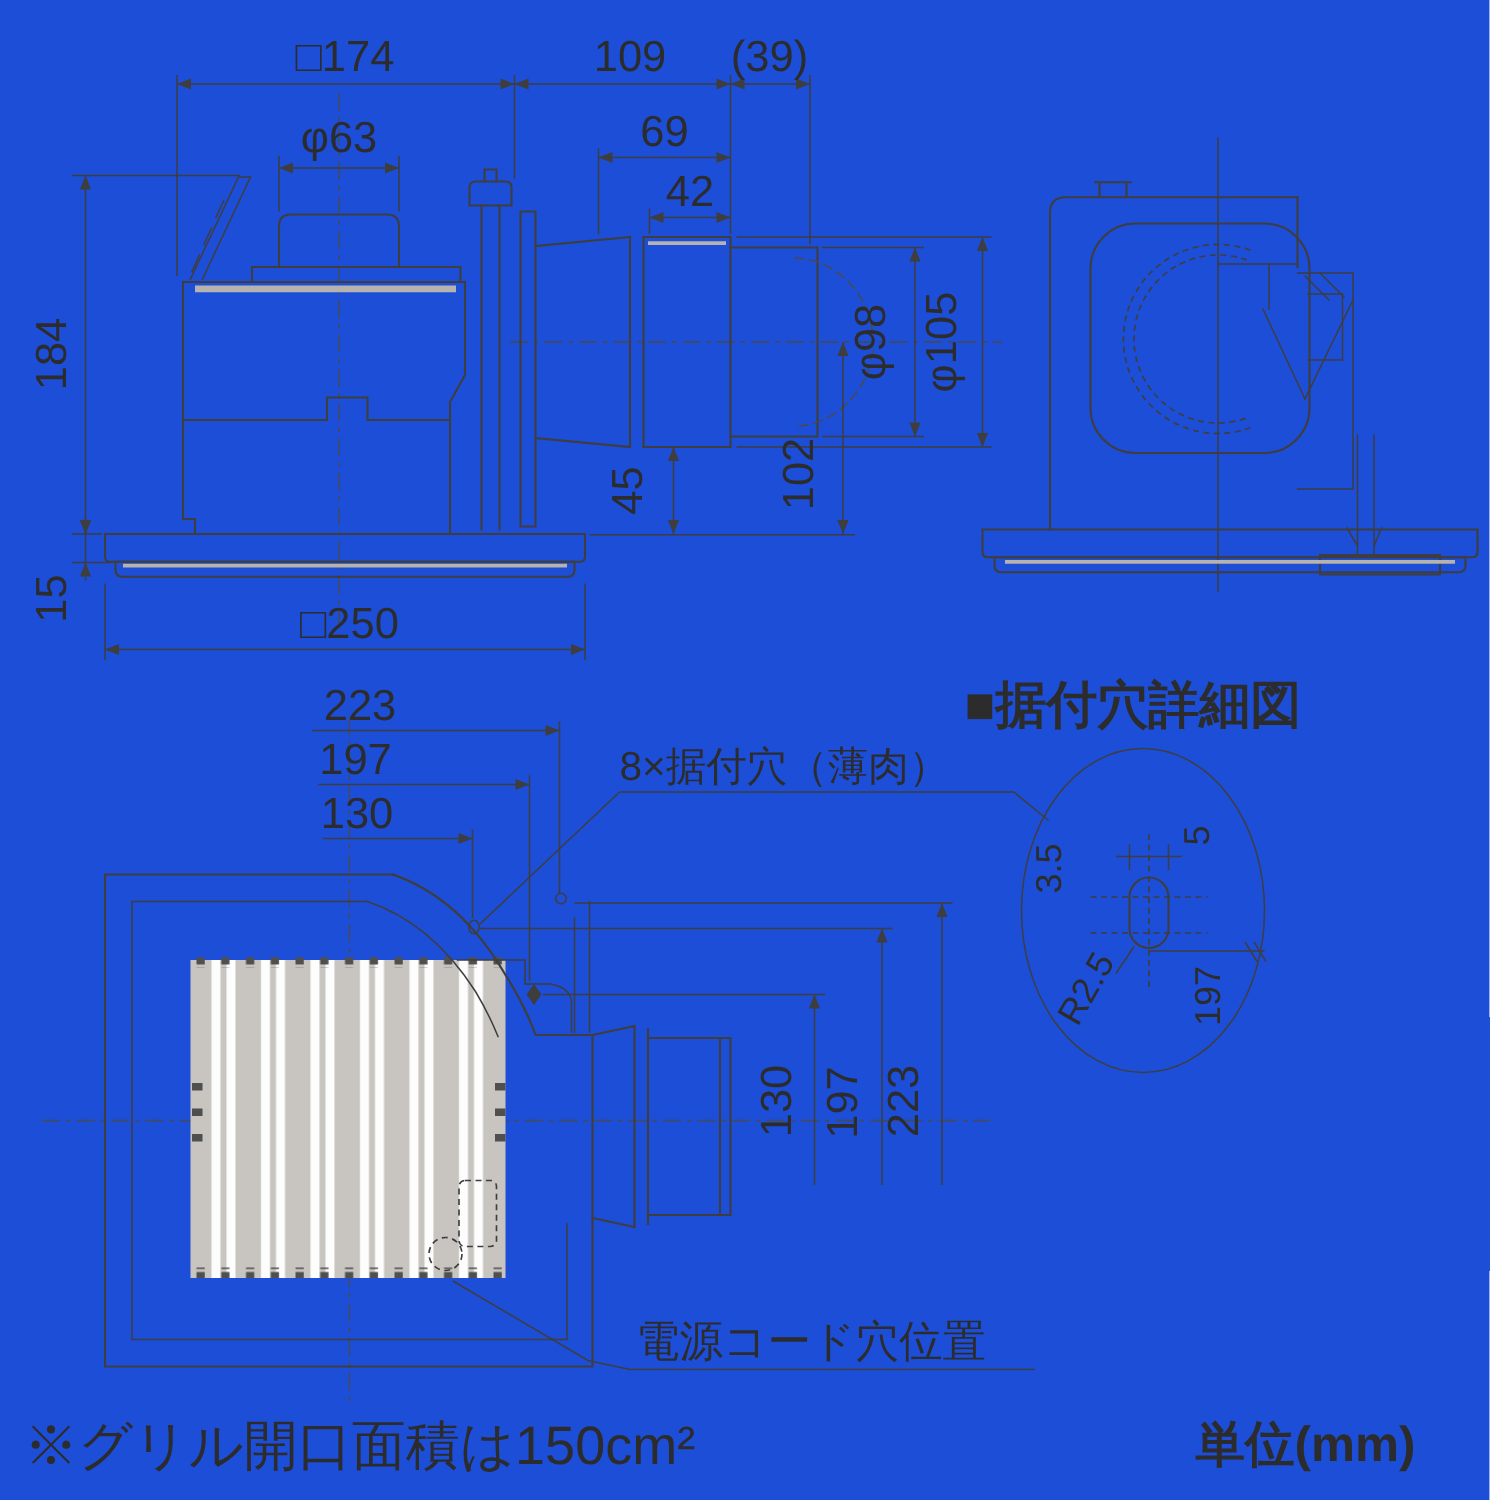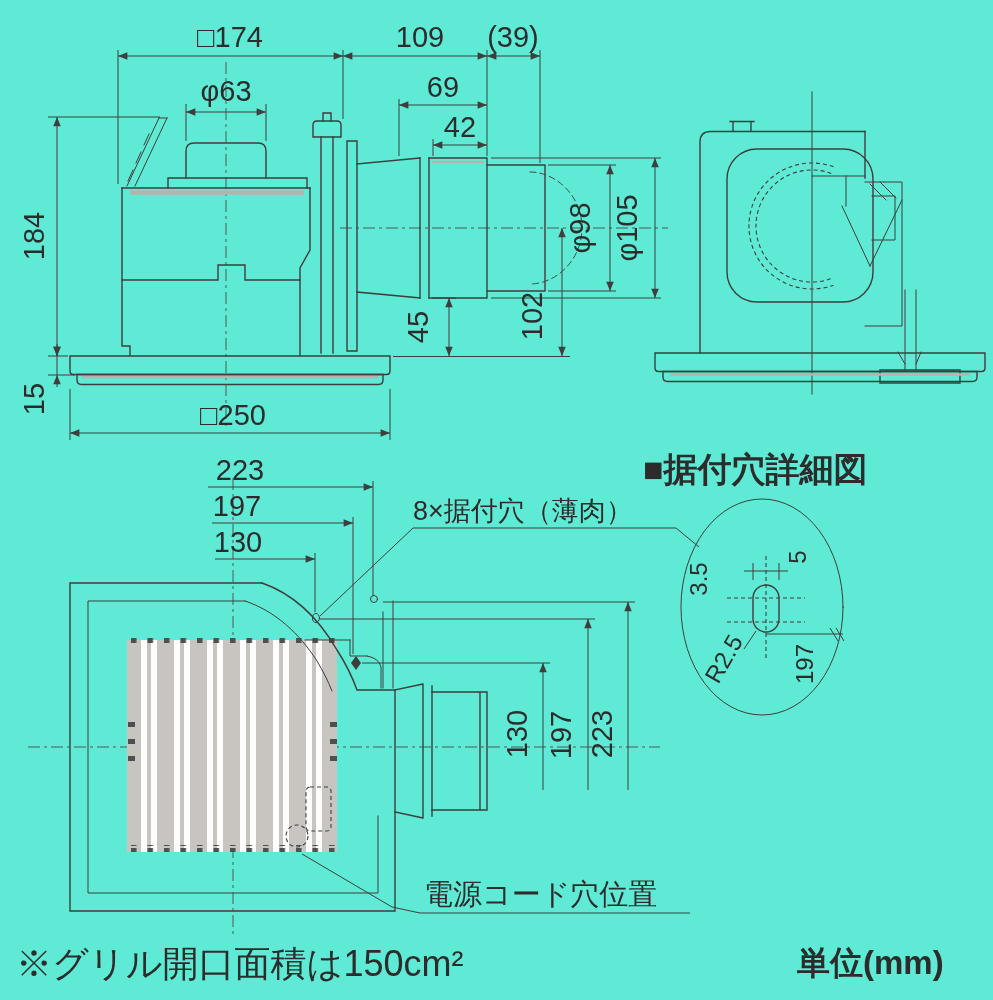--- a/index.html
+++ b/index.html
@@ -1,16 +1,16 @@
 <!DOCTYPE html>
 <html><head>
 <meta charset="utf-8">
 <style>
   html,body{margin:0;padding:0;background:#ffffff;}
-  #canvas{position:relative;width:993px;height:1000px;background:#5eead4;overflow:hidden;
+  #canvas{position:relative;width:993px;height:1000px;background:#1d4ed8;overflow:hidden;
           font-family:"Liberation Sans",sans-serif;}
   svg{display:block;}
   .ln{stroke:#3e3e3e;stroke-width:1.4;fill:none;stroke-linecap:square;stroke-linejoin:miter;}
   .thin{stroke-width:1;}
   .dim{stroke:#3e3e3e;stroke-width:1;fill:none;}
   .cl{stroke:#4a4a4a;stroke-width:0.9;stroke-dasharray:12,4,3,4;fill:none;}
   .hid{stroke:#4a4a4a;stroke-width:1;stroke-dasharray:6,4;fill:none;}
   .dsh{stroke:#3e3e3e;stroke-width:1.1;stroke-dasharray:4,3;fill:none;}
   .sh{stroke:#b6b3af;stroke-width:4.5;fill:none;}
   .sh2{stroke:#b6b3af;stroke-width:2.5;fill:none;}

